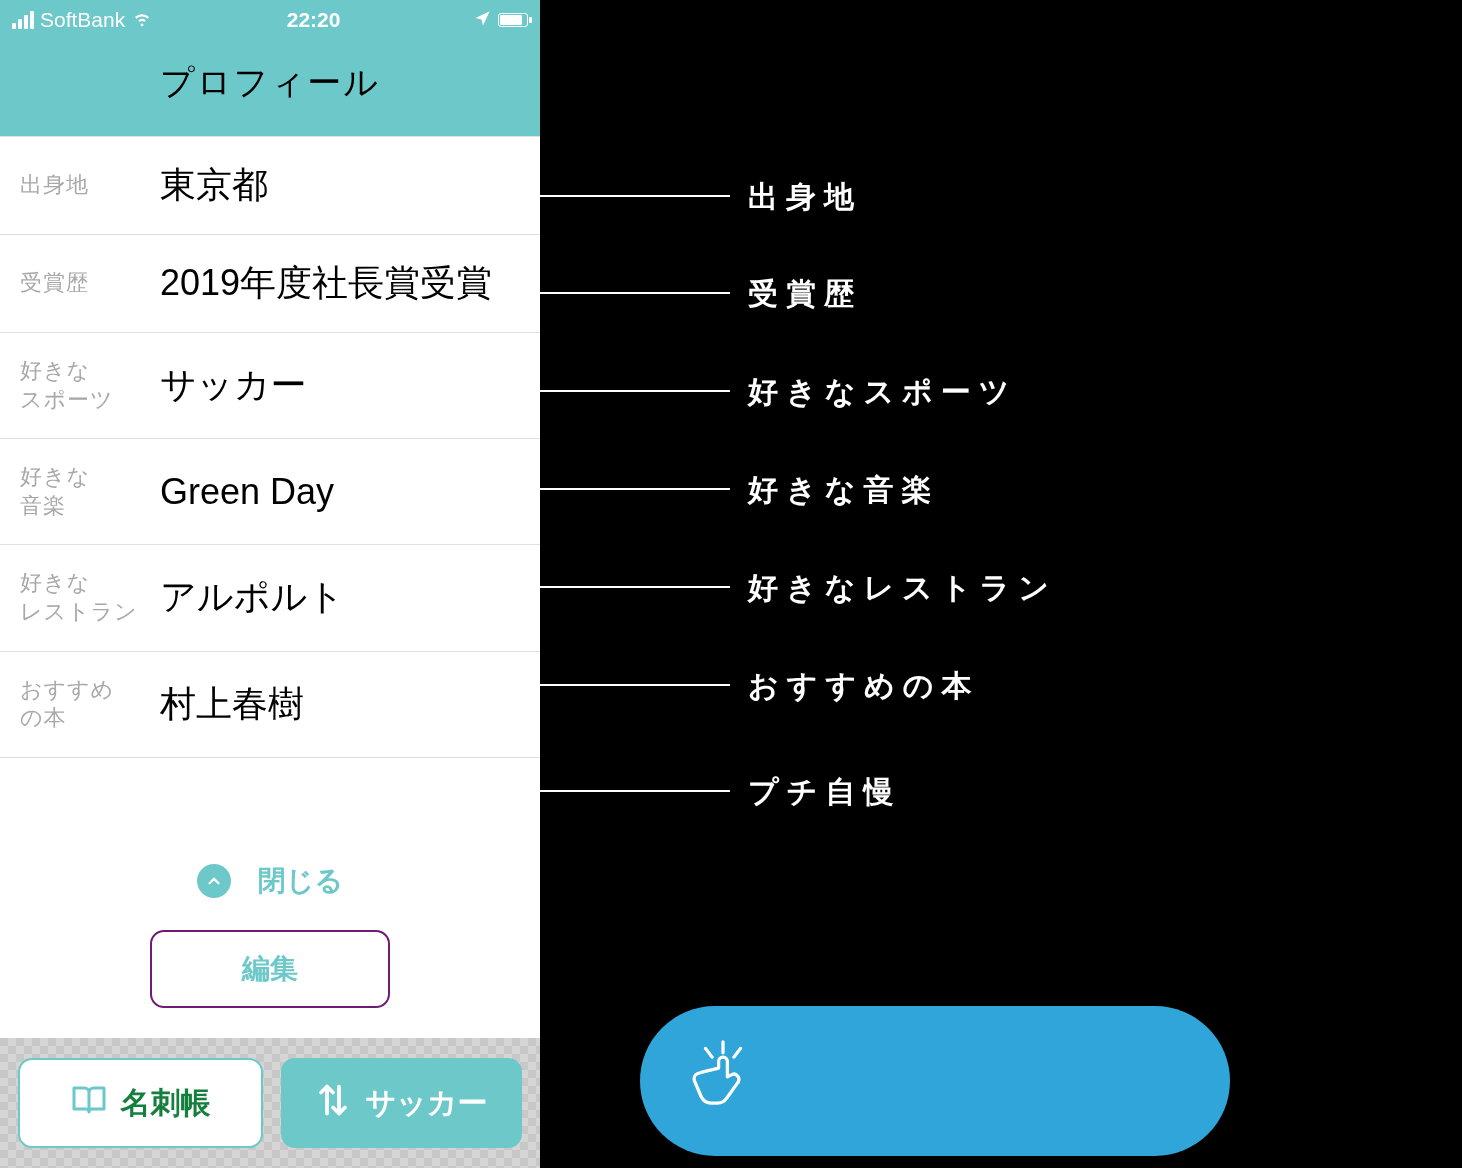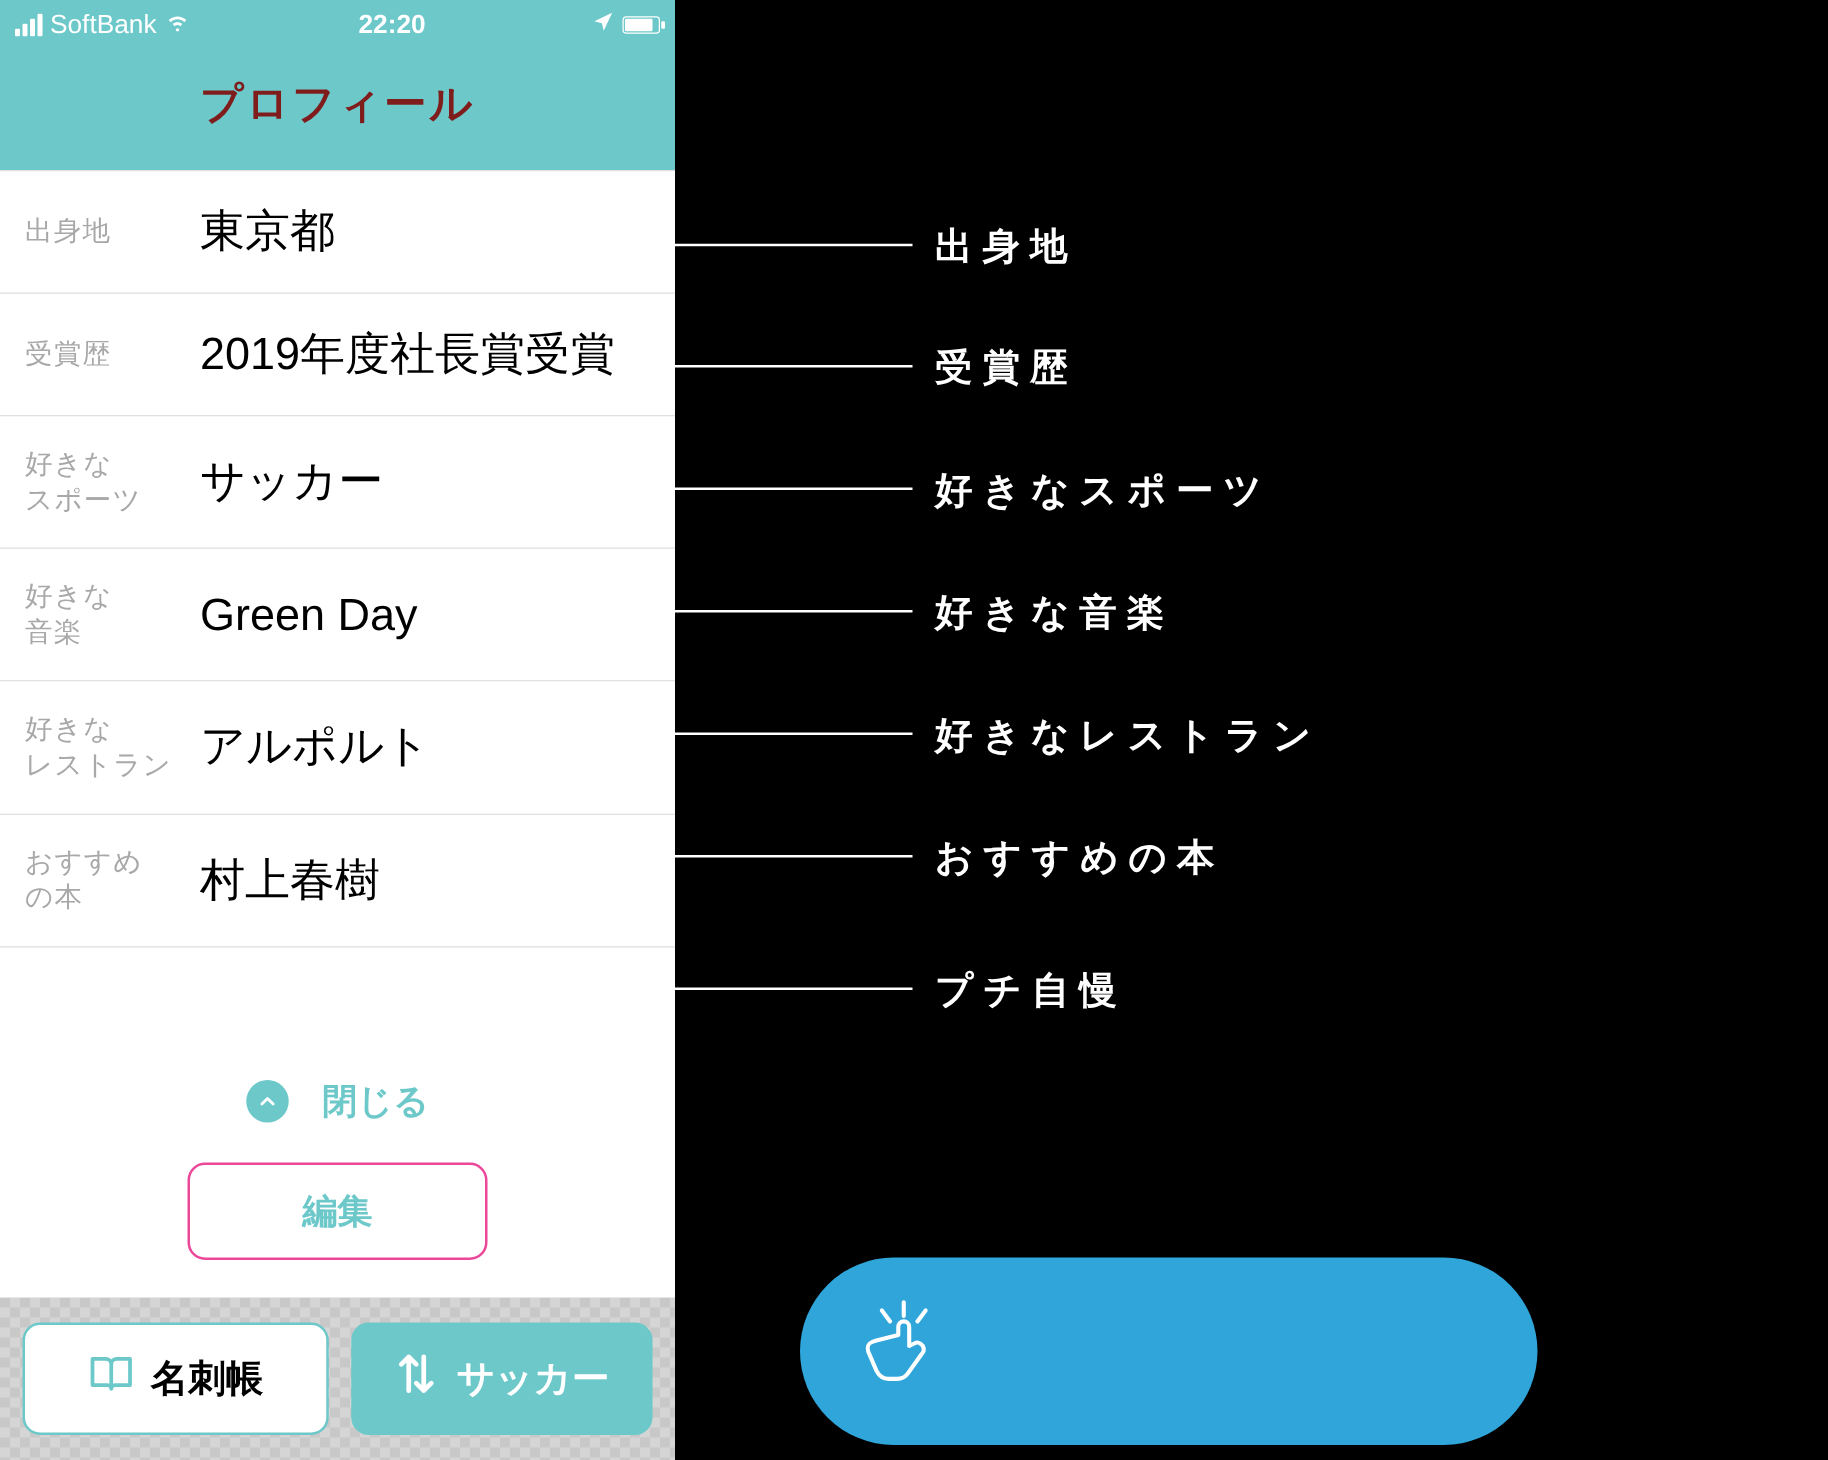--- a/index.html
+++ b/index.html
@@ -45,24 +45,24 @@
     .signal-bars span:nth-child(4){height:18px}
     .battery {
       width: 30px; height: 14px; border: 1.5px solid #fff; border-radius: 3px; position: relative;
     }
     .battery::after { content:""; position:absolute; right:-5px; top:3px; width:3px; height:6px; background:#fff; border-radius:1px;}
     .battery .fill { position:absolute; left:1px; top:1px; bottom:1px; width: 80%; background:#fff; border-radius:1px;}
 
     
     .app-header {
       background: #6dc8ca;
-      color: #7f1d1d;
+      color: #000000;
       text-align: center;
       font-size: 34px;
-      font-weight: 700;
+      font-weight: 400;
       padding: 20px 0 30px;
       letter-spacing: 2px;
     }
 
     
     .profile-list {
       flex: 1;
       background: #fff;
     }
     .profile-row {
@@ -112,21 +112,21 @@
 
     
     .edit-row {
       text-align: center;
       padding: 10px 0 30px;
     }
     .edit-btn {
       display: inline-block;
       min-width: 240px;
       padding: 18px 40px;
-      border: 2px solid #ec4899;
+      border: 2px solid #701a75;
       border-radius: 14px;
       color: #6dc8ca;
       font-size: 28px;
       font-weight: 700;
       background: #fff;
       cursor: pointer;
     }
 
     
     .bottom-bar {
@@ -146,21 +146,21 @@
       align-items: center;
       justify-content: center;
       gap: 14px;
       font-size: 30px;
       font-weight: 700;
       cursor: pointer;
       border: none;
     }
     .btn-book {
       background: #fff;
-      color: #000000;
+      color: #15803d;
       border: 2px solid #6dc8ca;
     }
     .btn-exchange {
       background: #6dc8ca;
       color: #fff;
     }
     .bottom-btn svg { width: 36px; height: 36px; }
 
     
     .annotations {

